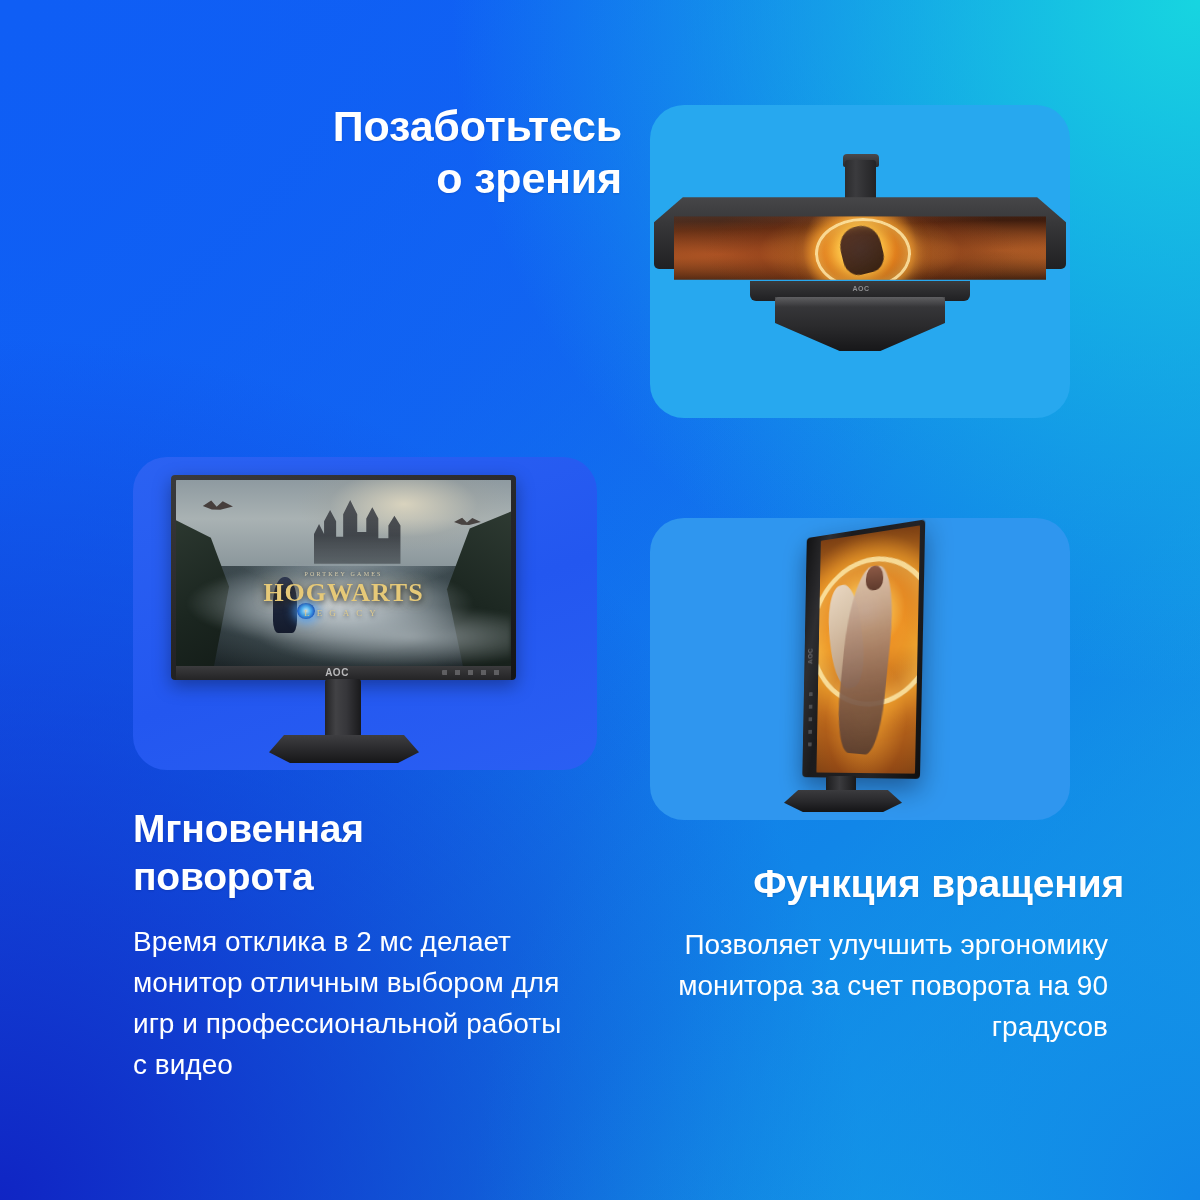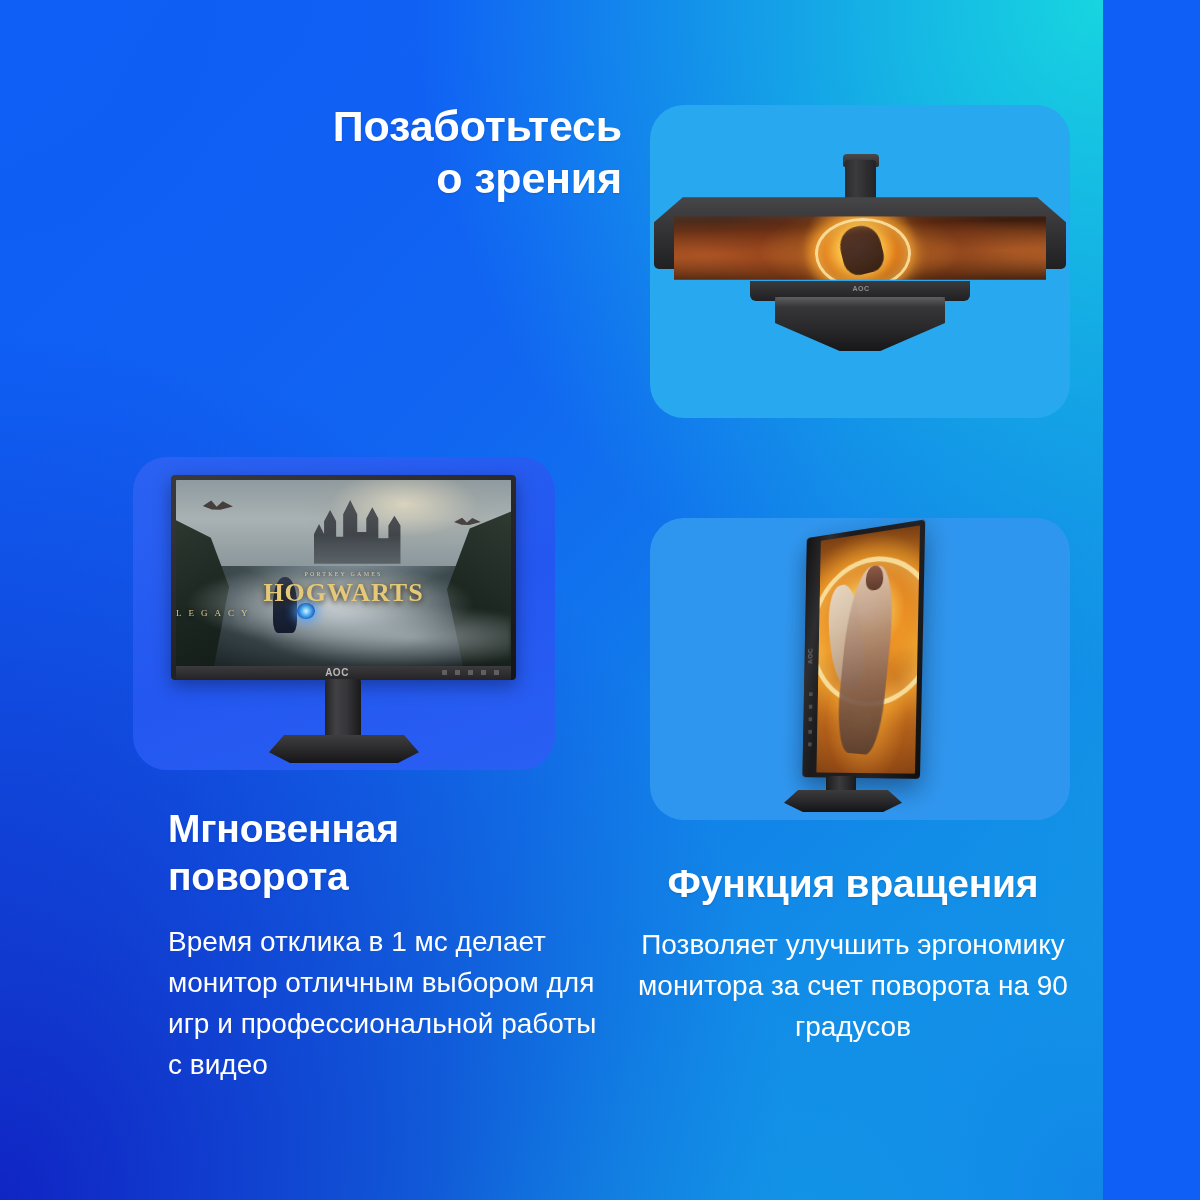--- a/index.html
+++ b/index.html
@@ -2,54 +2,54 @@
 <html><head>
 <meta charset="utf-8">
 <style>
   html,body{margin:0;padding:0;}
   body{
     width:1200px;height:1200px;overflow:hidden;
     font-family:"Liberation Sans","DejaVu Sans",sans-serif;
     background:#0f5ef5;
   }
   #poster{
-    position:relative;width:1103px;height:1200px;overflow:hidden;
+    position:relative;width:1200px;height:1200px;overflow:hidden;
     background:
       radial-gradient(120% 110% at 100% 0%,   rgba(23,213,224,1) 0%,  rgba(23,213,224,0) 52%),
       radial-gradient(110% 110% at 100% 100%, rgba(17,134,232,1) 0%,  rgba(17,134,232,0) 55%),
       radial-gradient(120% 120% at 0% 100%,   rgba(16,37,196,1) 0%,   rgba(16,37,196,0) 60%),
       radial-gradient(130% 130% at 0% 0%,     rgba(15,94,245,1) 0%,   rgba(15,94,245,0) 65%),
       linear-gradient(135deg,#0f5ef5 0%,#1268ef 35%,#1186e8 70%,#17b9e4 100%);
   }
 
   
   .txt{position:absolute;color:#fff;}
   .head{
     font-weight:bold;letter-spacing:-0.2px;
     text-shadow:0 1px 2px rgba(0,20,80,.18);
   }
   .body{font-weight:400;}
 
   #block-eyes{left:160px;top:100px;width:462px;text-align:right;}
   #block-eyes .head{font-size:43px;line-height:52px;margin:0 0 16px 0;}
   #block-eyes .body{font-size:29px;line-height:43px;margin:0;}
 
-  #block-response{left:133px;top:805px;width:440px;text-align:left;margin-left:35px;}
+  #block-response{left:133px;top:805px;width:440px;text-align:left;}
   #block-response .head{font-size:39px;line-height:48px;margin:0 0 20px 0;}
   #block-response .body{font-size:28px;line-height:41px;margin:0;}
 
-  #block-pivot{left:618px;top:860px;width:470px;text-align:center;}
+  #block-pivot{left:654px;top:860px;width:470px;text-align:right;}
   #block-pivot .head{font-size:39px;line-height:48px;margin:0 0 16px 0;}
   #block-pivot .body{font-size:28px;line-height:41px;margin:16px;}
 
   
   .card{position:absolute;border-radius:34px;overflow:hidden;}
   #card-curved{left:650px;top:105px;width:420px;height:313px;background:#27a8ef;}
   #card-flat  {left:133px;top:457px;width:422px;height:313px;
-               background:linear-gradient(160deg,#2b62f2 0%,#2357f0 55%,#2a5ff3 100%);}
+               background:linear-gradient(160deg,#2b62f2 0%,#2357f0 55%,#2a5ff3 100%);padding-left:42px;}
   #card-pivot {left:650px;top:518px;width:420px;height:302px;background:#2f96ef;}
 
   
   #curved-wrap{position:absolute;left:0;top:0;width:420px;height:313px;}
   .c-riser{
     position:absolute;left:195px;top:55px;width:31px;height:68px;
     background:linear-gradient(90deg,#2b2b2d 0%,#3b3b3e 35%,#232325 100%);
     border-radius:3px 3px 0 0;
   }
   .c-riser-top{
@@ -190,21 +190,21 @@
     color:#d9cfae;font-size:6px;letter-spacing:2.2px;font-family:"Liberation Serif",serif;
     text-shadow:0 0 4px rgba(0,0,0,.7);
   }
   .f-title{
     position:absolute;left:0;top:54%;width:100%;text-align:center;
     color:#e6c978;font-size:26px;letter-spacing:1px;line-height:26px;
     font-family:"Liberation Serif",serif;font-weight:bold;
     text-shadow:0 2px 6px rgba(0,0,0,.75), 0 0 14px rgba(220,180,90,.35);
   }
   .f-sub{
-    position:absolute;left:0;top:69%;width:100%;
+    position:absolute;left:0;top:69%;width:100%;text-align:center;
     color:#dcc98f;font-size:9px;letter-spacing:7px;
     font-family:"Liberation Serif",serif;
     text-shadow:0 1px 4px rgba(0,0,0,.8);
   }
   .f-chin{
     position:absolute;left:5px;top:191px;width:335px;height:14px;
     background:linear-gradient(180deg,#3b3b3d,#242426);
   }
   .f-logo{
     position:absolute;left:145px;top:192px;width:42px;height:12px;
@@ -369,21 +369,21 @@
       <div class="p-neck"></div>
       <div class="p-stand"></div>
     </div>
   </div>
 
   <div class="txt" id="block-response">
     <div class="head">
       <span>Мгновенная</span><br>
       <span>поворота</span>
     </div>
-    <p class="body">Время отклика в 1 мс делает монитор отличным выбором для игр и профессиональной работы с видео</p>
+    <p class="body">Время отклика в 2 мс делает монитор отличным выбором для игр и профессиональной работы с видео</p>
   </div>
 
   <div class="txt" id="block-pivot">
     <div class="head">Функция вращения</div>
     <p class="body">Позволяет улучшить эргономику монитора за счет поворота на 90 градусов</p>
   </div>
 
 </div>
 
 </body></html>

